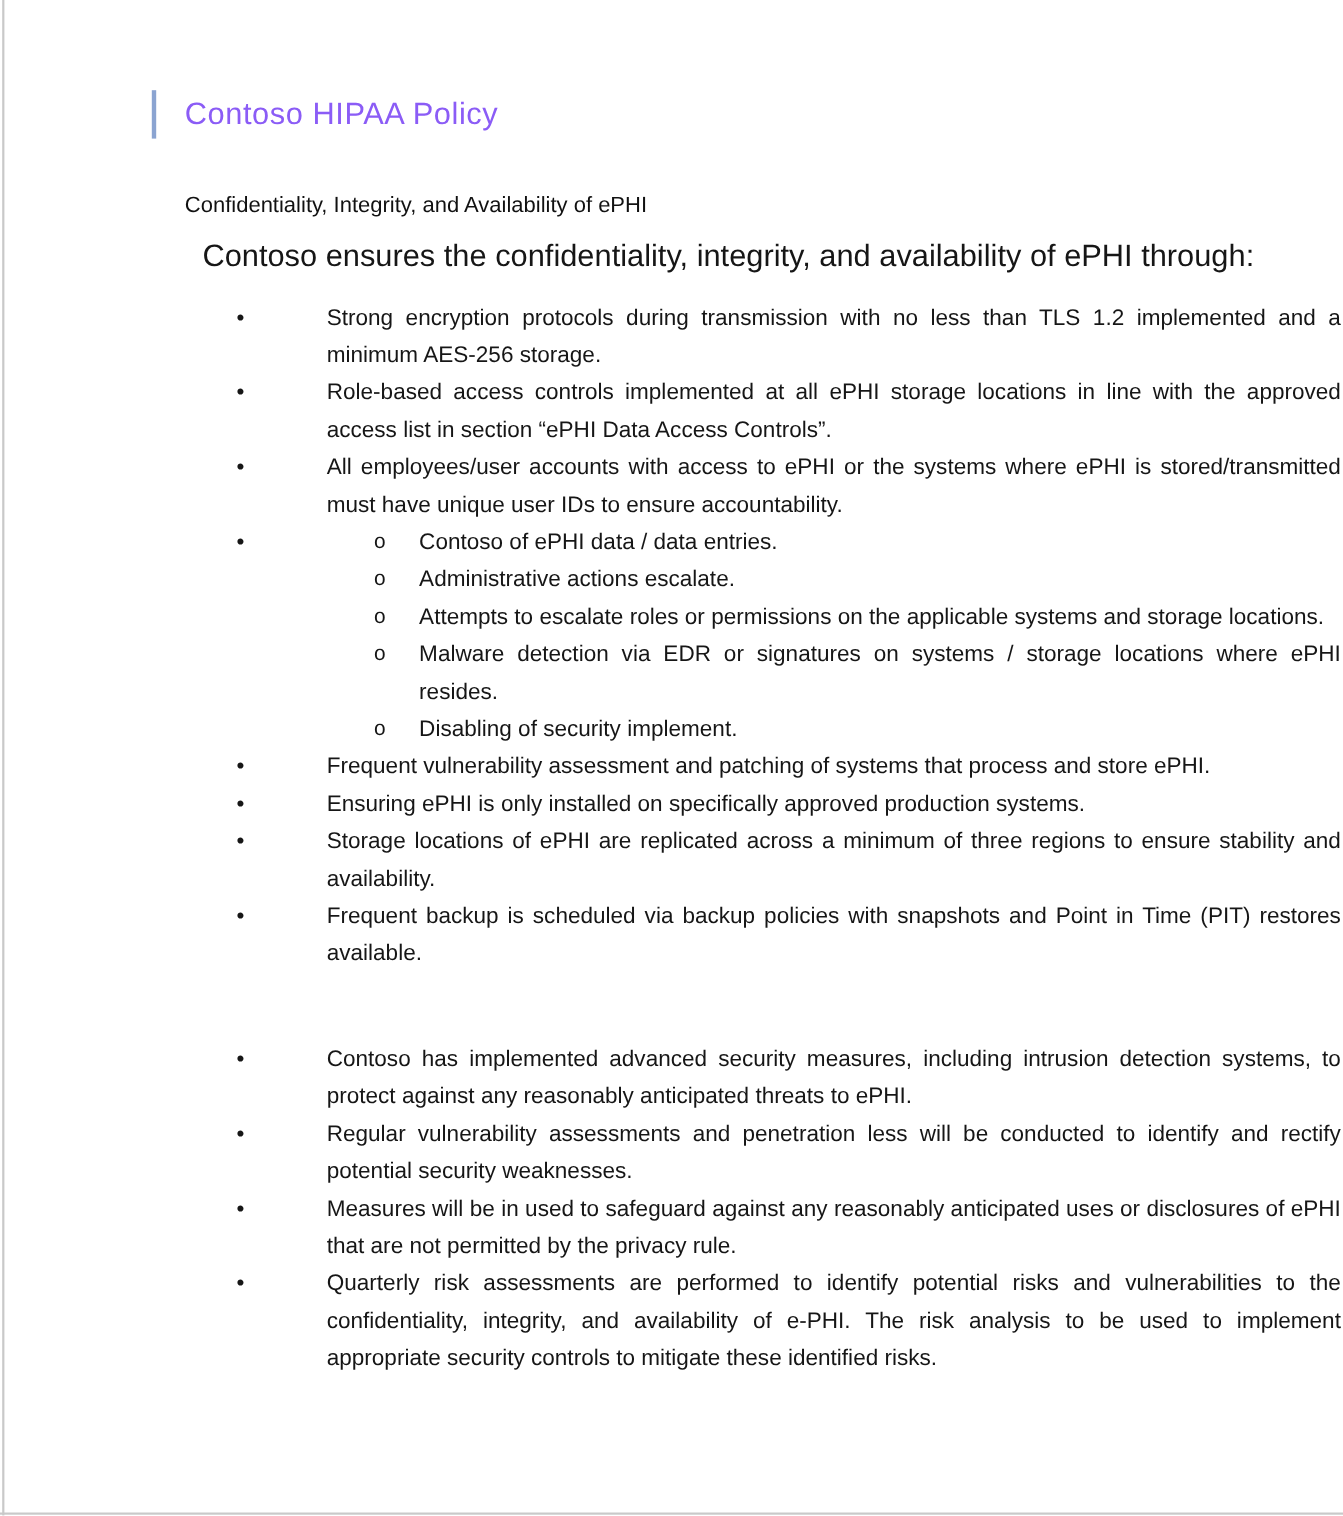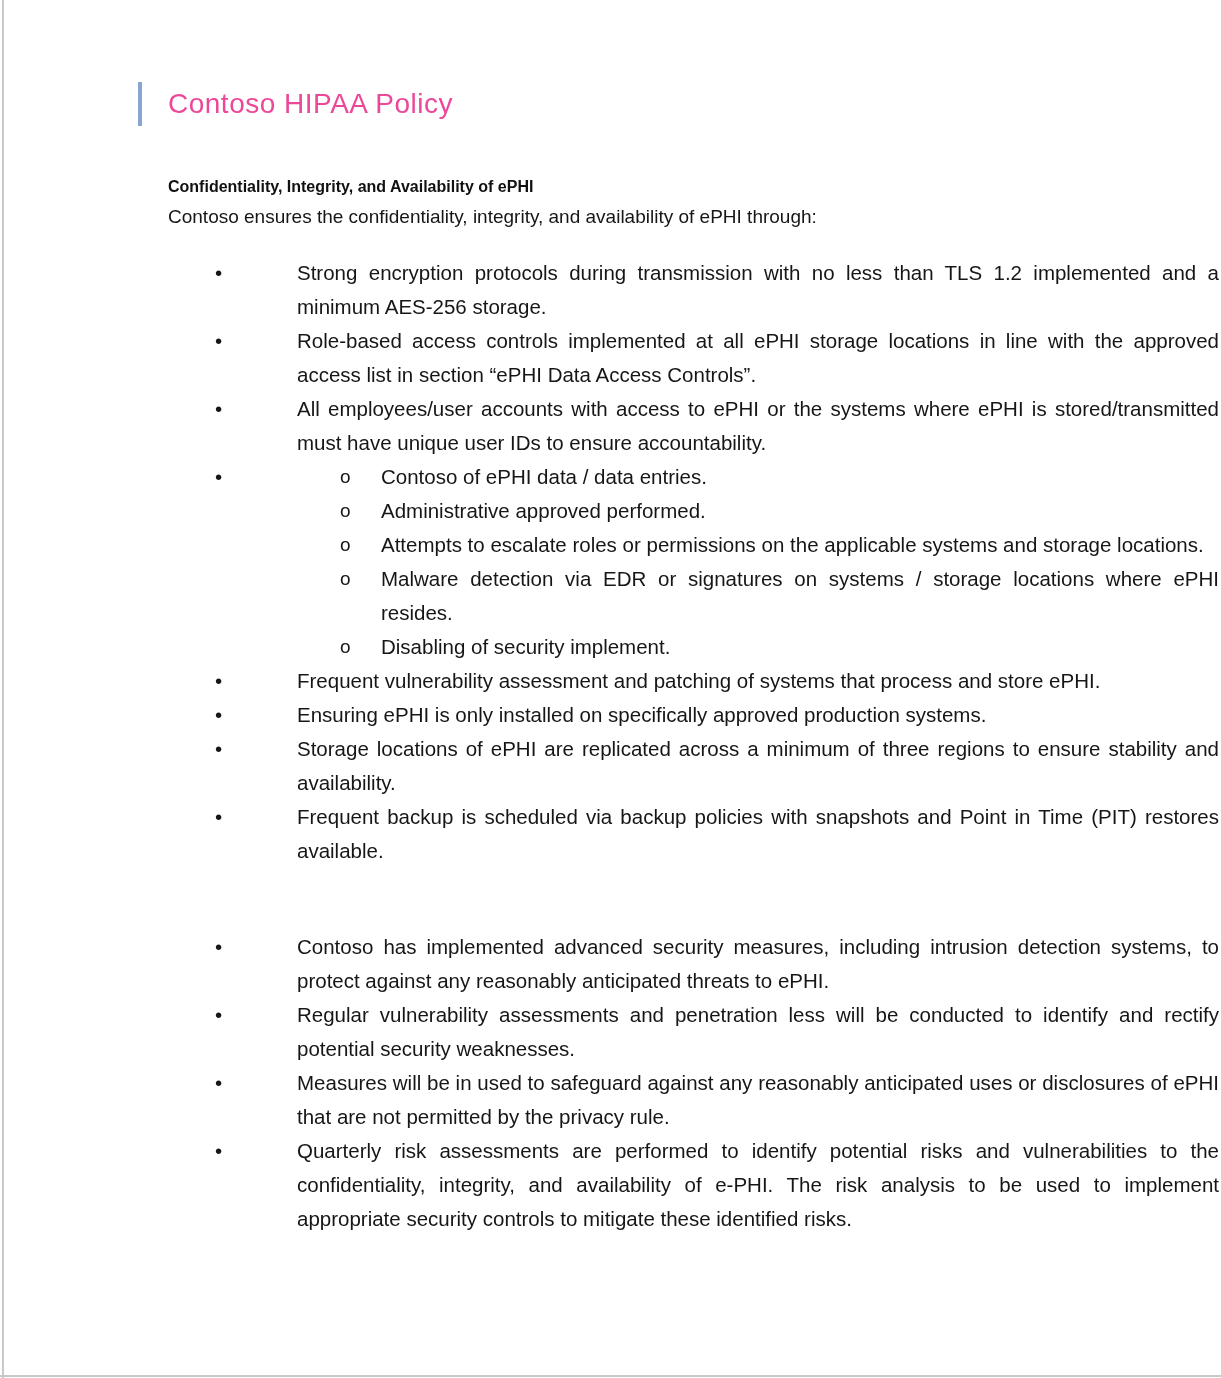--- a/index.html
+++ b/index.html
@@ -44,36 +44,36 @@
     position: absolute;
     left: -30px; top: 2px;
     width: 4px; height: 44px;
     background: #8ba4d1;
   }
   .doc-title {
     margin: 0;
     font-size: 28px;
     font-weight: 400;
     line-height: 48px;
-    color: #ec4899;
+    color: #8b5cf6;
     letter-spacing: 0.5px;
   }
   .section { margin: 0; }
   .section.first { margin-top: 44px; }
   .section + .section { margin-top: 62px; }
   .section-heading {
     margin: 0;
-    font-size: 16px;
-    font-weight: 700;
+    font-size: 20px;
+    font-weight: 400;
     line-height: 30px;
     color: #111111;
   }
   .section-intro {
-    margin: 0;
-    font-size: 19px;
+    margin: 16px;
+    font-size: 28px;
     line-height: 30px;
   }
   .bullets {
     list-style: none;
     margin: 24px 0 0 0;
     padding: 0;
     font-size: 20.5px;
     line-height: 34px;
   }
   .section.no-intro .bullets { margin-top: 6px; }
@@ -150,21 +150,21 @@
     <span class="marker">•</span>
     <div class="bullet-body">
       <ul class="sub-bullets">
   <li class="sub-bullet">
     <span class="marker">o</span>
     <span class="sub-text">Contoso of ePHI data / data entries.</span>
   </li>
 
   <li class="sub-bullet">
     <span class="marker">o</span>
-    <span class="sub-text">Administrative approved performed.</span>
+    <span class="sub-text">Administrative actions escalate.</span>
   </li>
 
   <li class="sub-bullet">
     <span class="marker">o</span>
     <span class="sub-text">Attempts to escalate roles or permissions on the applicable systems and storage locations.</span>
   </li>
 
   <li class="sub-bullet">
     <span class="marker">o</span>
     <span class="sub-text">Malware detection via EDR or signatures on systems / storage locations where ePHI resides.</span>

